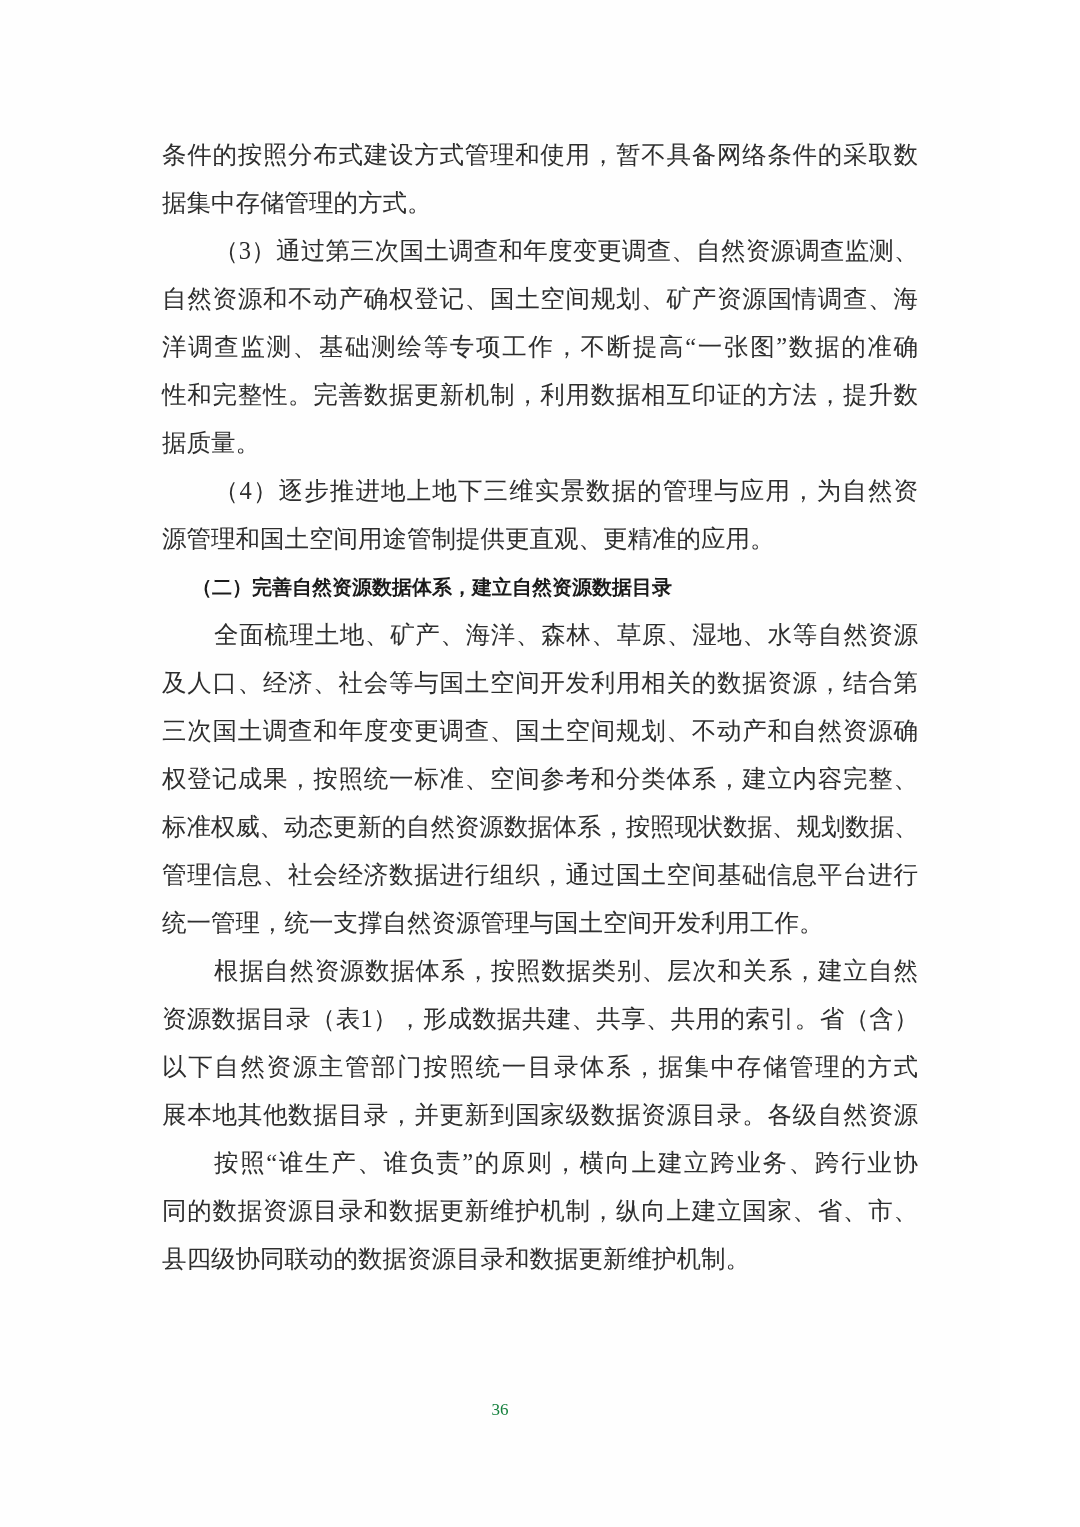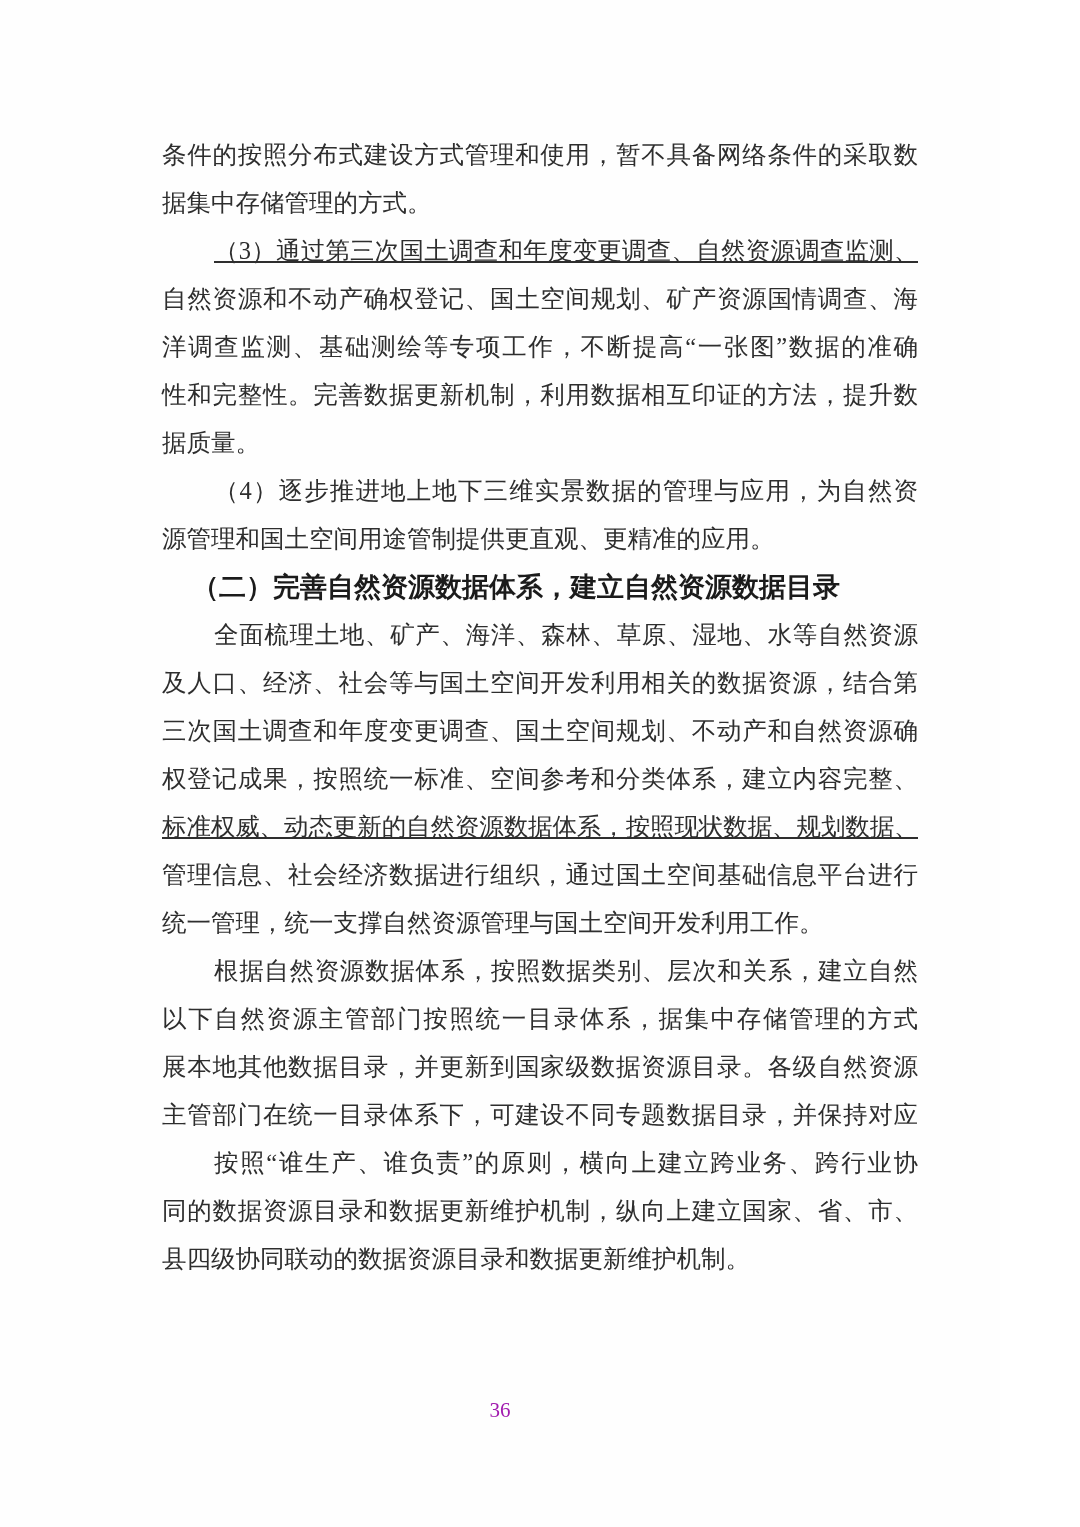--- a/index.html
+++ b/index.html
@@ -31,44 +31,44 @@
   }
   
   .j {
     white-space: normal;
     text-align: justify;
     text-align-last: justify;
   }
   
   .ind { text-indent: 52px; }
   
-  .tight { letter-spacing: -0.6px; text-decoration: underline; }
+  .tight { letter-spacing: -0.6px; }
   .head {
     font-family: "Liberation Sans", "DejaVu Sans", sans-serif;
     font-weight: bold;
-    font-size: 27px;
+    font-size: 20px;
     color: #1b1b1b;
     text-indent: 30px;
     white-space: nowrap;
   }
   .stray {
     opacity: 0.55;
     margin-left: 10px;
     font-size: 20px;
   }
   .page-number {
     position: absolute;
     top: 1390px;
     left: 0;
     width: 100%;
     height: 40px;
     line-height: 40px;
     text-align: center;
-    font-size: 21px;
-    color: #a21caf;
+    font-size: 17px;
+    color: #15803d;
     font-family: "Liberation Serif", "DejaVu Serif", serif;
   }
 </style>
 </head>
 <body>
 
 <div class="page">
   <div class="text-block">
 
     <div class="ln j">条件的按照分布式建设方式管理和使用，暂不具备网络条件的采取数</div>
@@ -87,23 +87,23 @@
 
     <div class="ln j ind">全面梳理土地、矿产、海洋、森林、草原、湿地、水等自然资源</div>
     <div class="ln j">及人口、经济、社会等与国土空间开发利用相关的数据资源，结合第</div>
     <div class="ln j">三次国土调查和年度变更调查、国土空间规划、不动产和自然资源确</div>
     <div class="ln j">权登记成果，按照统一标准、空间参考和分类体系，建立内容完整、</div>
     <div class="ln j tight">标准权威、动态更新的自然资源数据体系，按照现状数据、规划数据、</div>
     <div class="ln j">管理信息、社会经济数据进行组织，通过国土空间基础信息平台进行</div>
     <div class="ln">统一管理，统一支撑自然资源管理与国土空间开发利用工作。</div>
 
     <div class="ln j ind">根据自然资源数据体系，按照数据类别、层次和关系，建立自然</div>
+    <div class="ln j tight">资源数据目录（表1），形成数据共建、共享、共用的索引。省（含）</div>
     <div class="ln j">以下自然资源主管部门按照统一目录体系，据集中存储管理的方式</div>
     <div class="ln j">展本地其他数据目录，并更新到国家级数据资源目录。各级自然资源</div>
-    <div class="ln j">主管部门在统一目录体系下，可建设不同专题数据目录，并保持对应</div>
 
     <div class="ln j ind">按照“谁生产、谁负责”的原则，横向上建立跨业务、跨行业协</div>
     <div class="ln j">同的数据资源目录和数据更新维护机制，纵向上建立国家、省、市、</div>
     <div class="ln">县四级协同联动的数据资源目录和数据更新维护机制。</div>
 
   </div>
 
   <div class="page-number">36</div>
 </div>
 

